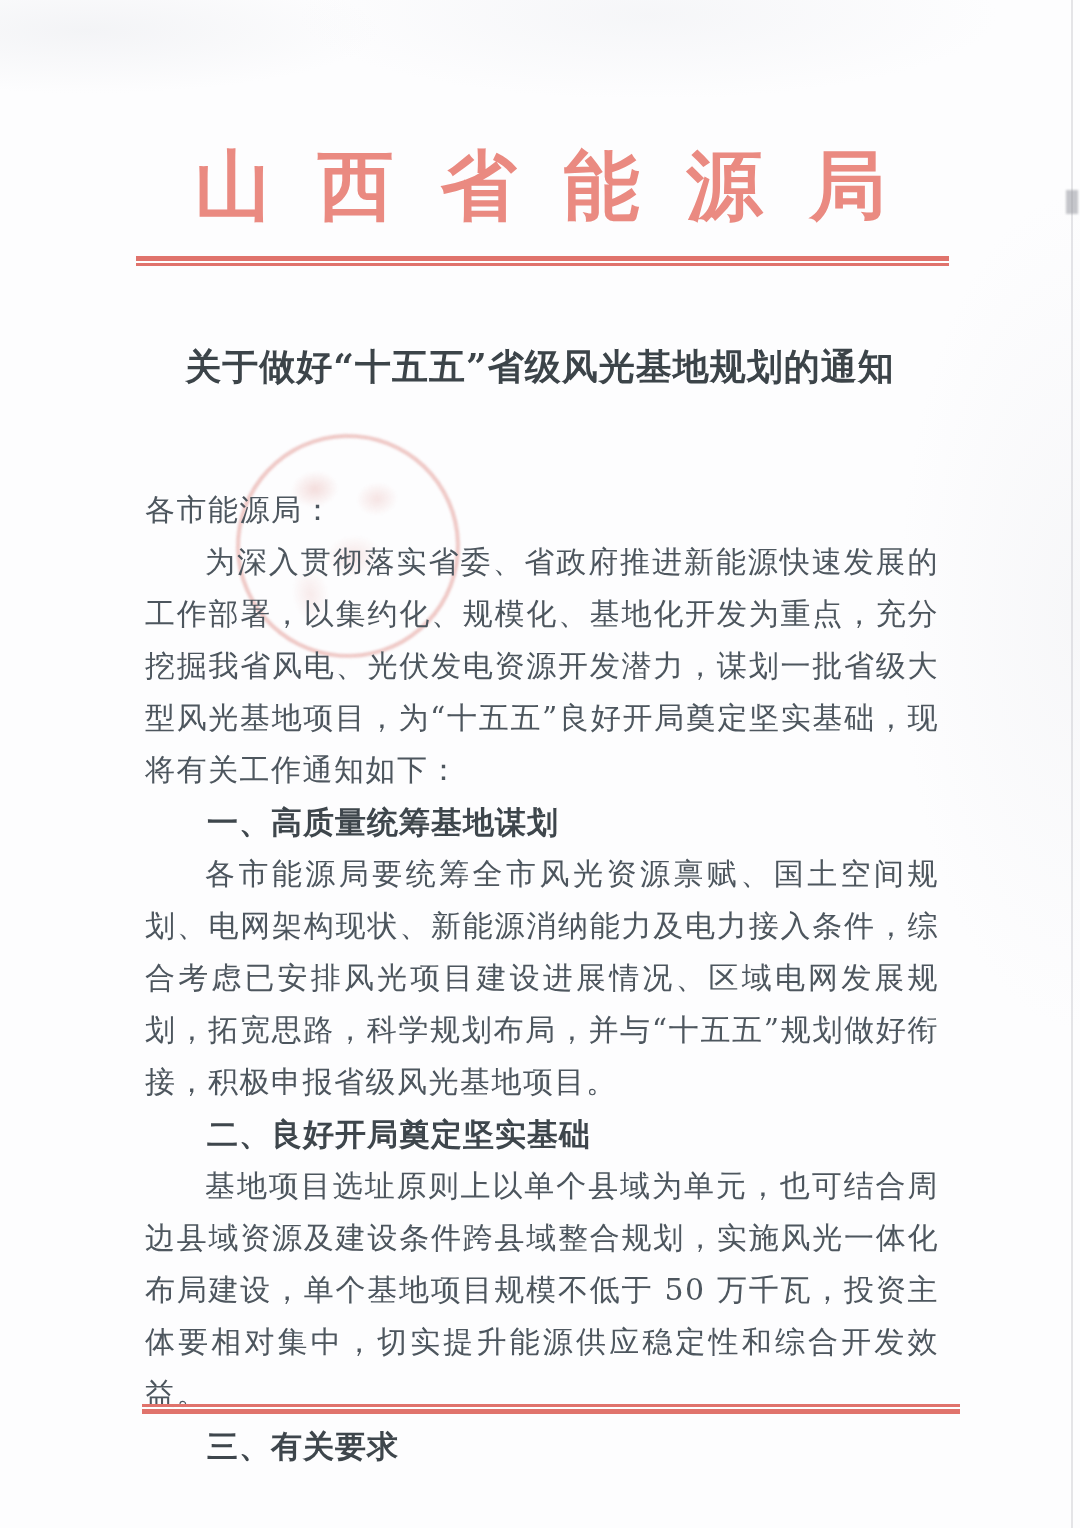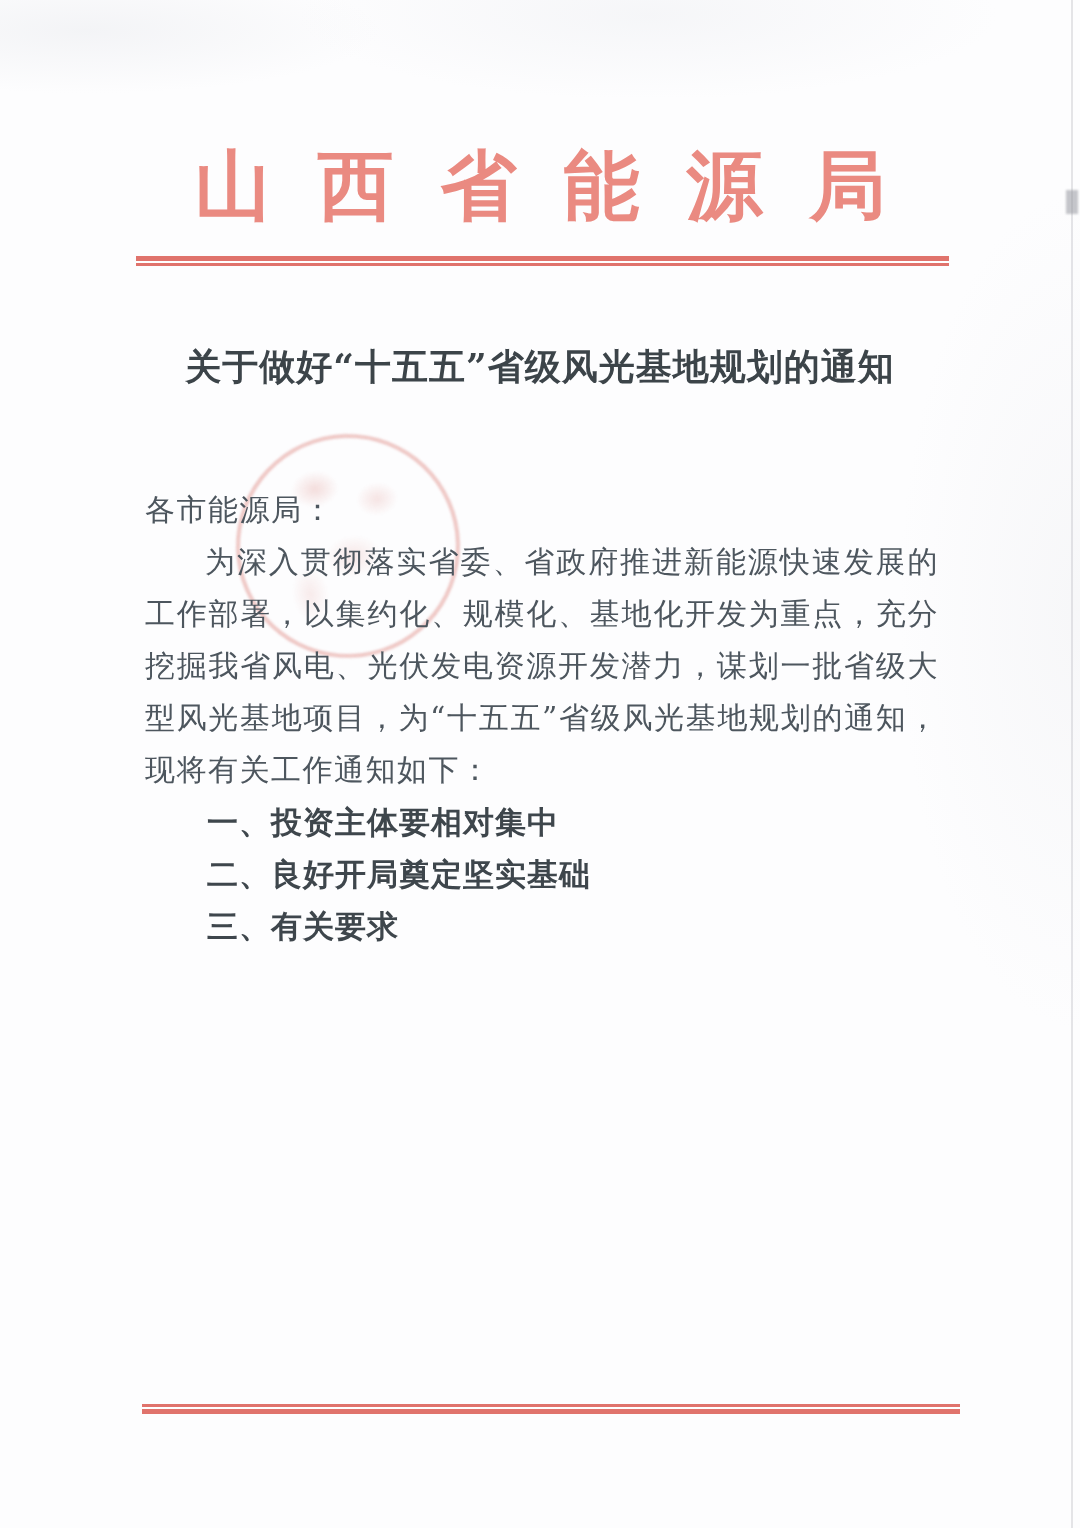--- a/index.html
+++ b/index.html
@@ -159,23 +159,25 @@
   <div class="agency-name">山西省能源局</div>
 
   <div class="rule-top"></div>
 
   <div class="doc-title">关于做好“十五五”省级风光基地规划的通知</div>
 
   <div class="seal"></div>
 
   <div class="body-text">
     <p class="salutation">各市能源局：</p>
-    <p class="para">为深入贯彻落实省委、省政府推进新能源快速发展的工作部署，以集约化、规模化、基地化开发为重点，充分挖掘我省风电、光伏发电资源开发潜力，谋划一批省级大型风光基地项目，为“十五五”省级风光基地规划的通知，现将有关工作通知如下：</p>
-    <p class="heading">一、投资主体要相对集中</p>
+    <p class="para">为深入贯彻落实省委、省政府推进新能源快速发展的工作部署，以集约化、规模化、基地化开发为重点，充分挖掘我省风电、光伏发电资源开发潜力，谋划一批省级大型风光基地项目，为“十五五”良好开局奠定坚实基础，现将有关工作通知如下：</p>
+    <p class="heading">一、高质量统筹基地谋划</p>
+    <p class="para">各市能源局要统筹全市风光资源禀赋、国土空间规划、电网架构现状、新能源消纳能力及电力接入条件，综合考虑已安排风光项目建设进展情况、区域电网发展规划，拓宽思路，科学规划布局，并与“十五五”规划做好衔接，积极申报省级风光基地项目。</p>
     <p class="heading">二、良好开局奠定坚实基础</p>
+    <p class="para">基地项目选址原则上以单个县域为单元，也可结合周边县域资源及建设条件跨县域整合规划，实施风光一体化布局建设，单个基地项目规模不低于 50 万千瓦，投资主体要相对集中，切实提升能源供应稳定性和综合开发效益。</p>
     <p class="heading">三、有关要求</p>
   </div>
 
   <div class="rule-bottom"></div>
 
   <div class="scan-edge-line"></div>
   <div class="scan-edge-notch"></div>
 
 </div>
 

